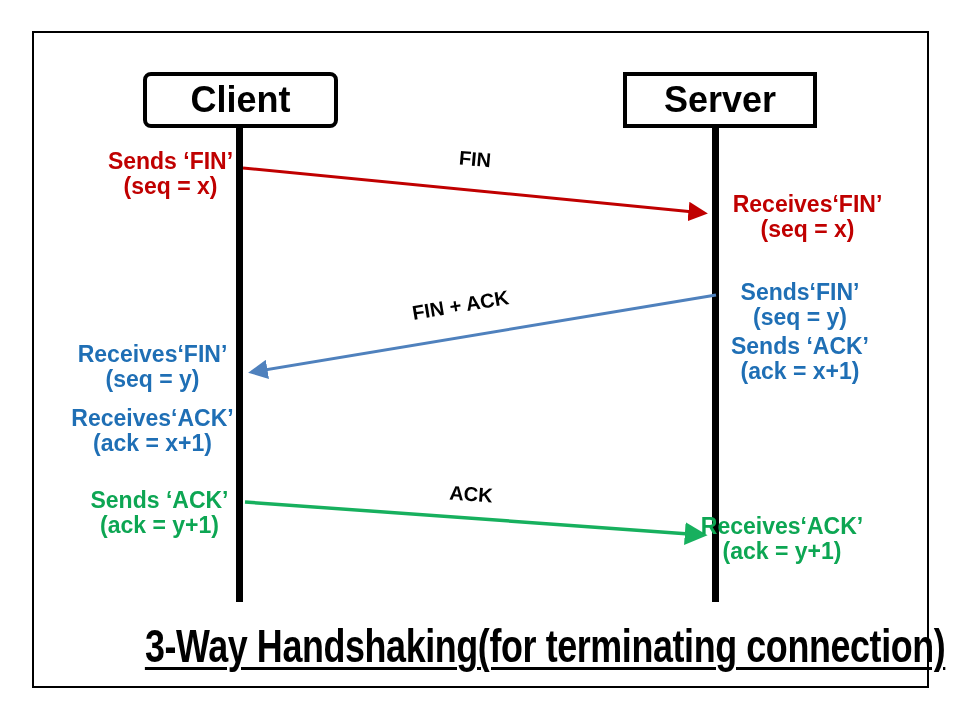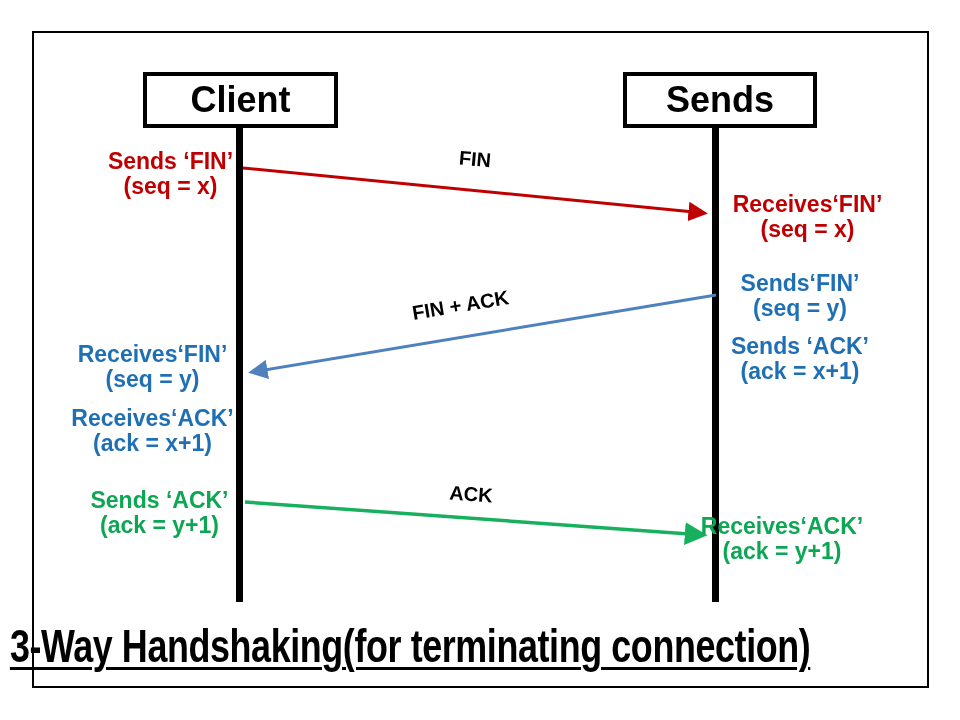--- a/index.html
+++ b/index.html
@@ -12,21 +12,21 @@
     position: absolute; left: 32px; top: 31px; width: 897px; height: 657px;
     border: 2px solid #000; background: transparent;
   }
 
   .actor-box {
     position: absolute; top: 72px; height: 56px;
     border: 4px solid #000; background: #fff;
     display: flex; align-items: center; justify-content: center;
     font-size: 36px; font-weight: 700; color: #000; letter-spacing: 0px;
   }
-  .actor-client { left: 143px; width: 195px; }
+  .actor-client { left: 143px; width: 195px; border-radius: 8px; }
   .actor-server { left: 623px; width: 194px; }
 
   .lifeline {
     position: absolute; top: 126px; width: 7px; height: 476px; background: #000;
   }
   .lifeline-client { left: 236px; }
   .lifeline-server { left: 712px; }
 
   .arrows-svg { position: absolute; left: 0; top: 0; width: 960px; height: 720px; }
 
@@ -41,50 +41,50 @@
   .note {
     position: absolute; text-align: center; font-weight: 700; font-size: 23px;
     line-height: 25px; white-space: nowrap;
   }
   .note-red   { color: #C00000; }
   .note-blue  { color: #1F6FB5; }
   .note-green { color: #0DA653; }
 
   .note-client-sends-fin    { left: 83px;  top: 149px; width: 175px; }
   .note-server-receives-fin { left: 720px; top: 192px; width: 175px; }
-  .note-server-sends-fin    { left: 714px; top: 271px; width: 172px; }
+  .note-server-sends-fin    { left: 714px; top: 280px; width: 172px; }
   .note-server-sends-ack    { left: 714px; top: 334px; width: 172px; }
   .note-client-receives-fin { left: 65px;  top: 342px; width: 175px; }
   .note-client-receives-ack { left: 65px;  top: 406px; width: 175px; }
   .note-client-sends-ack    { left: 72px;  top: 488px; width: 175px; }
   .note-server-receives-ack { left: 697px; top: 514px; width: 170px; }
 
   .title-bar {
-    position: absolute; left: 20px; top: 614px; width: 780px; height: 64px;
-    display: flex; align-items: center; justify-content: center;
+    position: absolute; left: 32px; top: 614px; width: 780px; height: 64px;
+    display: flex; align-items: center; 
   }
   .title-text {
     display: inline-block; font-size: 46px; font-weight: 700; color: #000;
     white-space: nowrap; transform: scaleX(0.78); transform-origin: center;
     text-decoration: underline; text-decoration-thickness: 3px; text-underline-offset: 5px;
     letter-spacing: -0.5px;
   }
 </style>
 </head>
 <body>
 
 <div class="stage">
 
   <div class="frame"></div>
 
   <div class="actor-box actor-client">
     <span>Client</span>
   </div>
   <div class="actor-box actor-server">
-    <span>Sends</span>
+    <span>Server</span>
   </div>
 
   <div class="lifeline lifeline-client"></div>
   <div class="lifeline lifeline-server"></div>
 
   <svg class="arrows-svg" viewBox="0 0 960 720">
     <defs>
       <marker id="arrow-red" viewBox="0 0 10 10" refX="8" refY="5" markerWidth="6.5" markerHeight="6.5" orient="auto">
         <path d="M0,0 L10,5 L0,10 z" fill="#C00000"></path>
       </marker>

